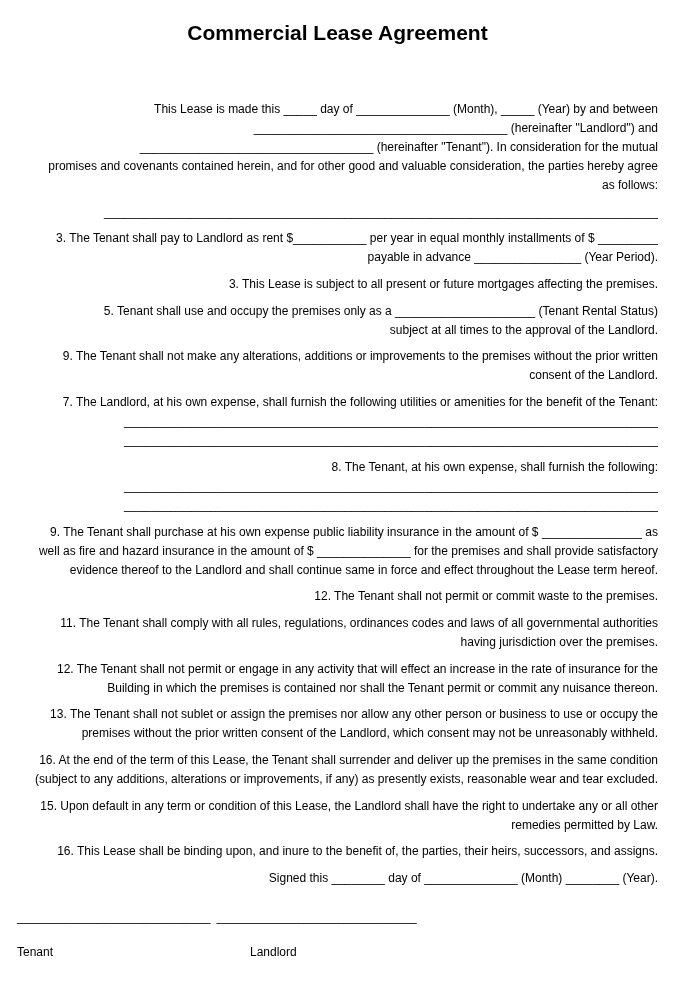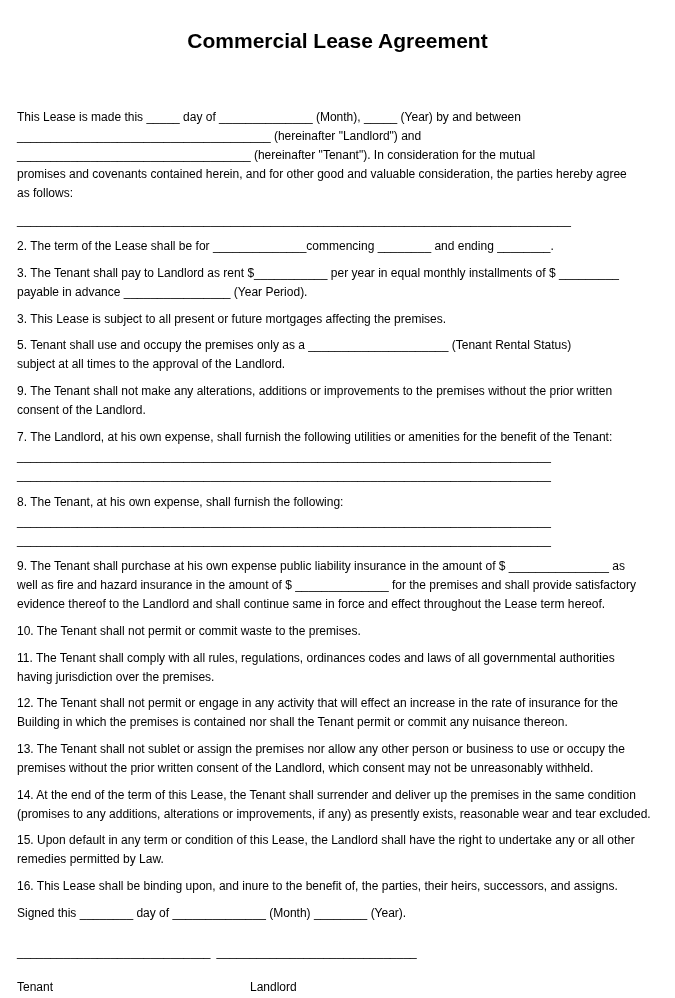--- a/index.html
+++ b/index.html
@@ -21,25 +21,26 @@
     font-size: 12px;
     line-height: 19px;
     color: #000000;
     background: #ffffff;
   }
   .doc-title {
     font-size: 21px;
     line-height: 25px;
     font-weight: 700;
     text-align: center;
-    margin: 8px 0 55px 0;
+    margin: 0 0 55px 0;
     letter-spacing: 0;
   }
   .para {
     margin: 0 0 7.7px 0;
+    text-align: right;
   }
   .line {
     white-space: pre;
   }
   .sig-row {
     margin-top: 20px;
     display: flex;
     gap: 6px;
     white-space: pre;
   }
@@ -63,23 +64,20 @@
         <div class="line">This Lease is made this _____ day of ______________ (Month), _____ (Year) by and between</div>
         <div class="line">______________________________________ (hereinafter "Landlord") and</div>
         <div class="line">___________________________________ (hereinafter "Tenant"). In consideration for the mutual</div>
         <div class="line">promises and covenants contained herein, and for other good and valuable consideration, the parties hereby agree</div>
         <div class="line">as follows:</div>
       </div>
       <div class="para">
         <div class="line">___________________________________________________________________________________</div>
       </div>
       <div class="para">
-        <div class="line">2. The term of the Lease shall be for ______________commencing ________ and ending ________.</div>
-      </div>
-      <div class="para">
         <div class="line">3. The Tenant shall pay to Landlord as rent $___________ per year in equal monthly installments of $ _________</div>
         <div class="line">payable in advance ________________ (Year Period).</div>
       </div>
       <div class="para">
         <div class="line">3. This Lease is subject to all present or future mortgages affecting the premises.</div>
       </div>
       <div class="para">
         <div class="line">5. Tenant shall use and occupy the premises only as a _____________________ (Tenant Rental Status)</div>
         <div class="line">subject at all times to the approval of the Landlord.</div>
       </div>
@@ -96,37 +94,37 @@
         <div class="line">8. The Tenant, at his own expense, shall furnish the following:</div>
         <div class="line">________________________________________________________________________________</div>
         <div class="line">________________________________________________________________________________</div>
       </div>
       <div class="para">
         <div class="line">9. The Tenant shall purchase at his own expense public liability insurance in the amount of $ _______________ as</div>
         <div class="line">well as fire and hazard insurance in the amount of $ ______________ for the premises and shall provide satisfactory</div>
         <div class="line">evidence thereof to the Landlord and shall continue same in force and effect throughout the Lease term hereof.</div>
       </div>
       <div class="para">
-        <div class="line">10. The Tenant shall not permit or commit waste to the premises.</div>
+        <div class="line">12. The Tenant shall not permit or commit waste to the premises.</div>
       </div>
       <div class="para">
         <div class="line">11. The Tenant shall comply with all rules, regulations, ordinances codes and laws of all governmental authorities</div>
         <div class="line">having jurisdiction over the premises.</div>
       </div>
       <div class="para">
         <div class="line">12. The Tenant shall not permit or engage in any activity that will effect an increase in the rate of insurance for the</div>
         <div class="line">Building in which the premises is contained nor shall the Tenant permit or commit any nuisance thereon.</div>
       </div>
       <div class="para">
         <div class="line">13. The Tenant shall not sublet or assign the premises nor allow any other person or business to use or occupy the</div>
         <div class="line">premises without the prior written consent of the Landlord, which consent may not be unreasonably withheld.</div>
       </div>
       <div class="para">
-        <div class="line">14. At the end of the term of this Lease, the Tenant shall surrender and deliver up the premises in the same condition</div>
-        <div class="line">(promises to any additions, alterations or improvements, if any) as presently exists, reasonable wear and tear excluded.</div>
+        <div class="line">16. At the end of the term of this Lease, the Tenant shall surrender and deliver up the premises in the same condition</div>
+        <div class="line">(subject to any additions, alterations or improvements, if any) as presently exists, reasonable wear and tear excluded.</div>
       </div>
       <div class="para">
         <div class="line">15. Upon default in any term or condition of this Lease, the Landlord shall have the right to undertake any or all other</div>
         <div class="line">remedies permitted by Law.</div>
       </div>
       <div class="para">
         <div class="line">16. This Lease shall be binding upon, and inure to the benefit of, the parties, their heirs, successors, and assigns.</div>
       </div>
       <div class="para">
         <div class="line">Signed this ________ day of ______________ (Month) ________ (Year).</div>

